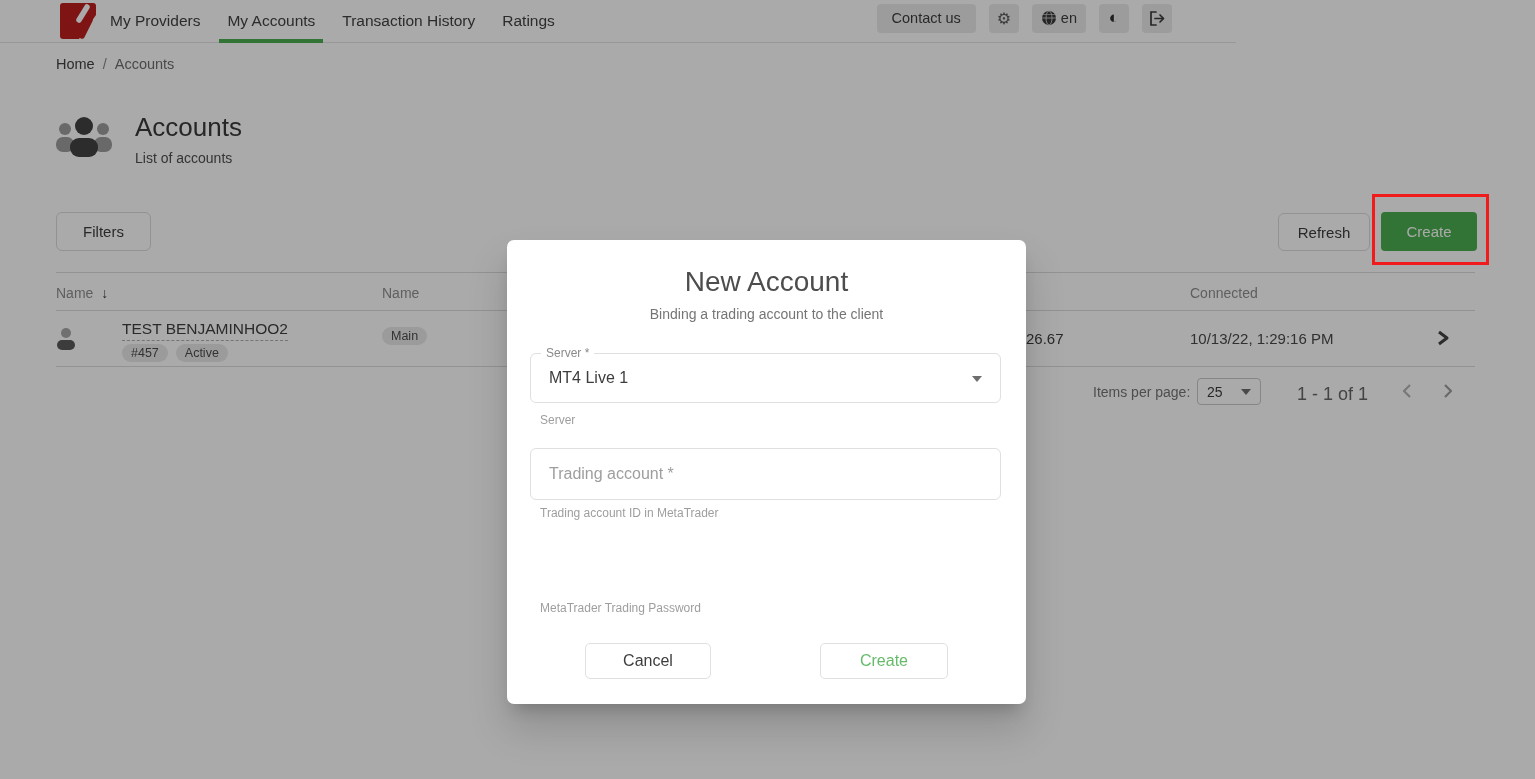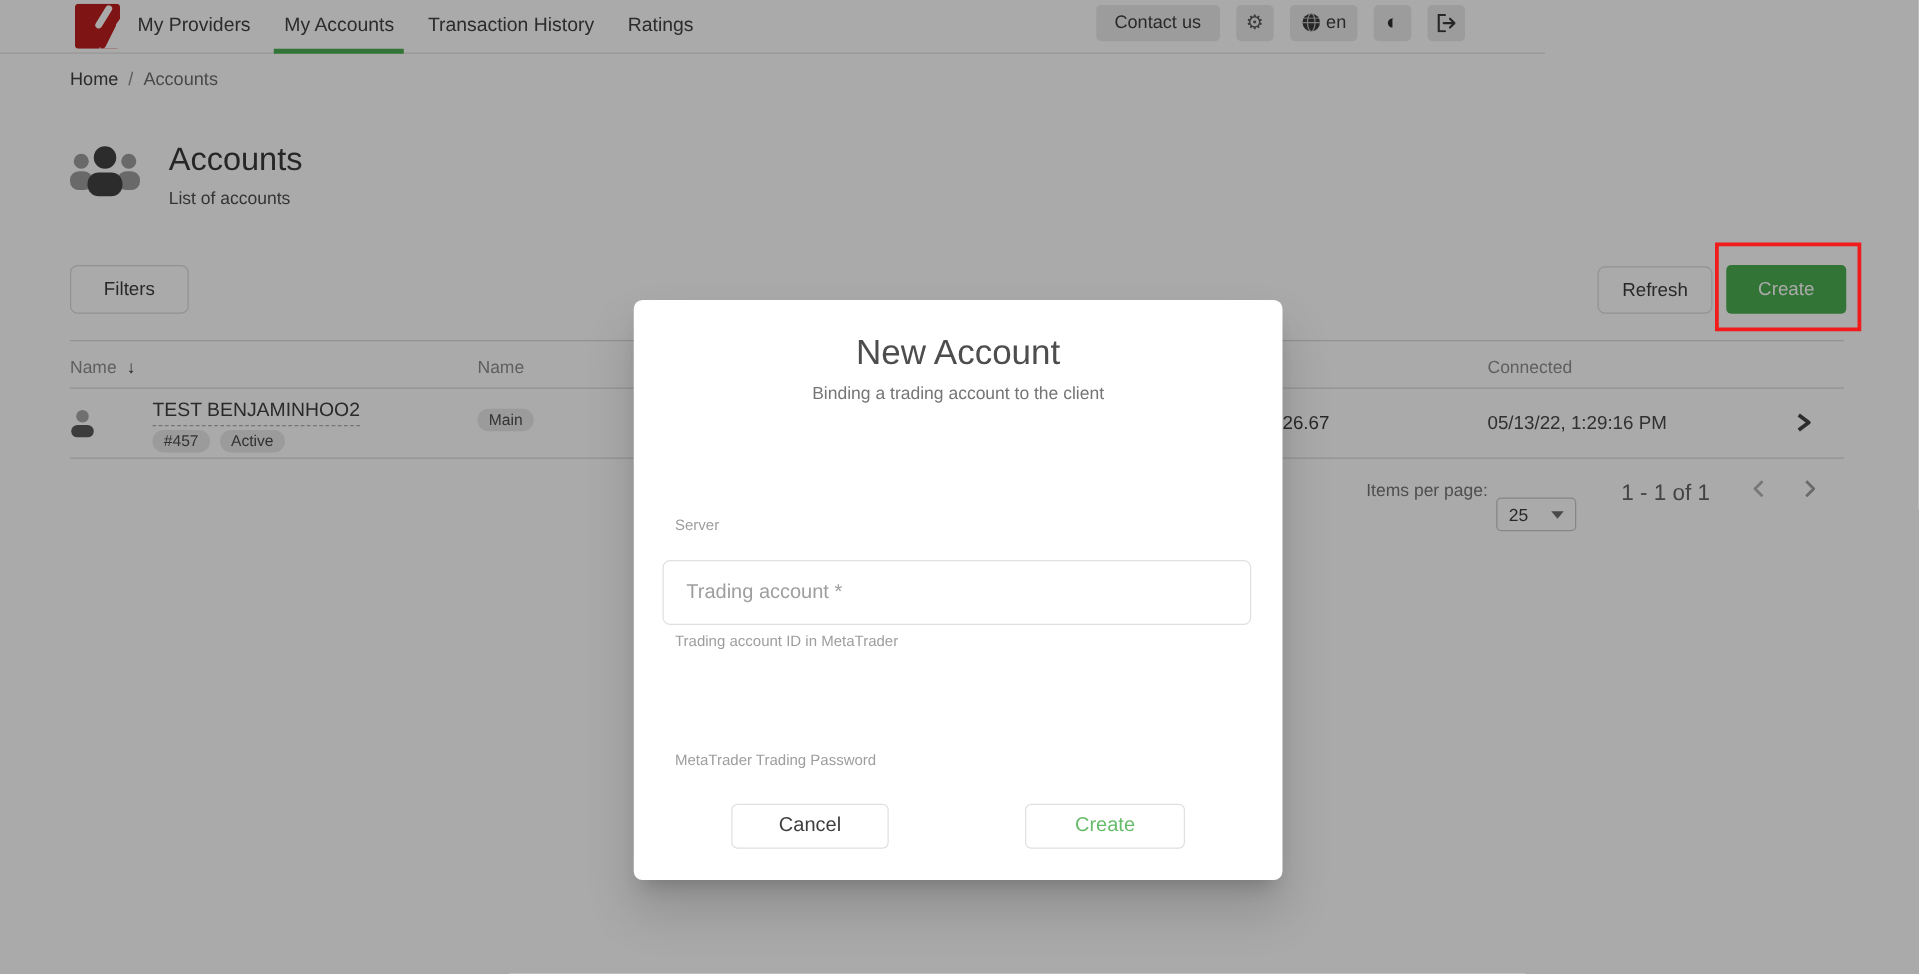--- a/index.html
+++ b/index.html
@@ -52,21 +52,21 @@
   .row-name { position:absolute; left:122px; top:320px; font-size:15.5px; color:#3f3f3f; border-bottom:1px dashed #b0b0b0; padding-bottom:2px; cursor:pointer; }
   .row-badges { position:absolute; left:122px; top:344px; display:flex; gap:8px; }
   .badge { background:#e9e9e9; color:#4c4c4c; font-size:12.5px; border-radius:10px; padding:2px 9px; }
   .type-badge { position:absolute; left:382px; top:327px; }
   .row-value { position:absolute; left:1026px; top:330px; font-size:15px; color:#3d3d3d; }
   .row-date { position:absolute; left:1190px; top:330px; font-size:15px; color:#4a4a4a; }
   .row-chevron { position:absolute; left:1435px; top:329px; width:16px; height:18px; cursor:pointer; }
 
   
   .pag-label { position:absolute; left:1093px; top:384px; font-size:14px; color:#757575; }
-  .pag-select { position:absolute; left:1197px; top:378px; width:64px; height:27px; border:1px solid #c9c9c9; border-radius:4px; background:#fff; display:flex; align-items:center; padding:0 9px; cursor:pointer;margin-top:20px; }
+  .pag-select { position:absolute; left:1197px; top:378px; width:64px; height:27px; border:1px solid #c9c9c9; border-radius:4px; background:#fff; display:flex; align-items:center; padding:0 9px; cursor:pointer; }
   .pag-select-val { font-size:14px; color:#3d3d3d; flex:1; }
   .caret-down { width:0; height:0; border-left:5px solid transparent; border-right:5px solid transparent; border-top:6px solid #6e6e6e; }
   .pag-range { position:absolute; left:1297px; top:384px; font-size:18px; color:#666; }
   .pag-prev { position:absolute; left:1400px; top:383px; width:14px; height:16px; cursor:default; }
   .pag-next { position:absolute; left:1441px; top:383px; width:14px; height:16px; cursor:default; }
 
   
   .backdrop { position:absolute; inset:0; background:rgba(0,0,0,0.335); z-index:10; }
   .modal { position:absolute; left:507px; top:240px; width:519px; height:464px; background:#fff; border-radius:7px; z-index:20;
            box-shadow:0 11px 15px -7px rgba(0,0,0,.2), 0 24px 38px 3px rgba(0,0,0,.14); }
@@ -174,21 +174,21 @@
       <circle cx="10" cy="6" r="5" fill="#a8a8a8"></circle>
       <rect x="1" y="13" width="18" height="10" rx="5" fill="#5a5a5a"></rect>
     </svg>
     <span class="row-name">TEST BENJAMINHOO2</span>
     <div class="row-badges">
       <span class="badge">#457</span>
       <span class="badge">Active</span>
     </div>
     <span class="badge type-badge">Main</span>
     <span class="row-value">26.67</span>
-    <span class="row-date">05/13/22, 1:29:16 PM</span>
+    <span class="row-date">10/13/22, 1:29:16 PM</span>
     <svg class="row-chevron" viewBox="0 0 16 18">
       <path d="M4 3 L12 9 L4 15" fill="none" stroke="#424242" stroke-width="3" stroke-linejoin="round"></path>
     </svg>
   </div>
   <div class="tline t-bot"></div>
 
   <span class="pag-label">Items per page:</span>
   <div class="pag-select">
     <span class="pag-select-val">25</span>
     <span class="caret-down"></span>
@@ -200,20 +200,25 @@
   <svg class="pag-next" viewBox="0 0 14 16">
     <path d="M4 2 L10 8 L4 14" fill="none" stroke="#9e9e9e" stroke-width="2.2" stroke-linejoin="round"></path>
   </svg>
 
   <div class="backdrop"></div>
 
   <div class="modal">
     <div class="modal-title">New Account</div>
     <div class="modal-sub">Binding a trading account to the client</div>
 
+    <div class="field server-field">
+      <span class="float-label">Server *</span>
+      <span class="field-value">MT4 Live 1</span>
+      <span class="field-caret caret-down"></span>
+    </div>
     <div class="hint hint-server">Server</div>
 
     <input class="input-field trading-input" type="text" placeholder="Trading account *" style="">
     <div class="hint hint-trading">Trading account ID in MetaTrader</div>
 
     <div class="hint hint-password">MetaTrader Trading Password</div>
 
     <button class="modal-btn cancel-btn">Cancel</button>
     <button class="modal-btn modal-create-btn">Create</button>
   </div>

